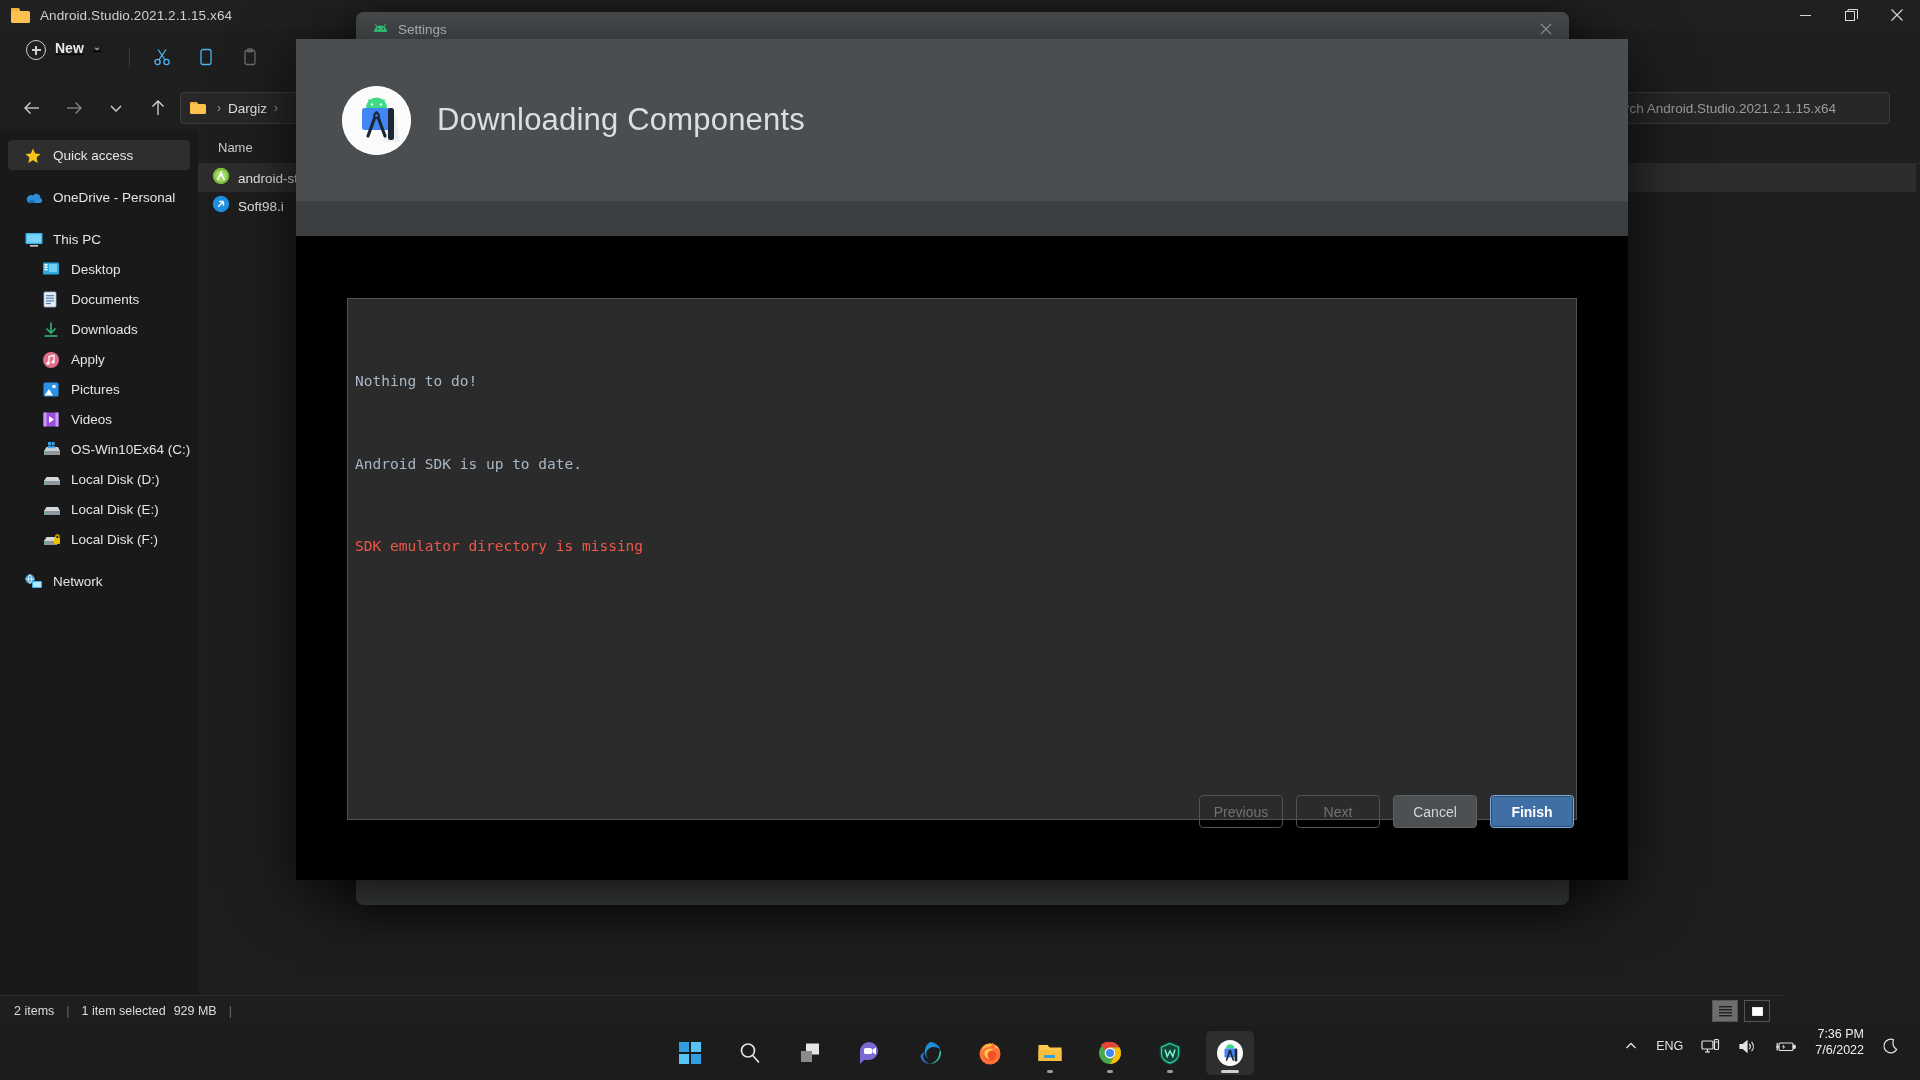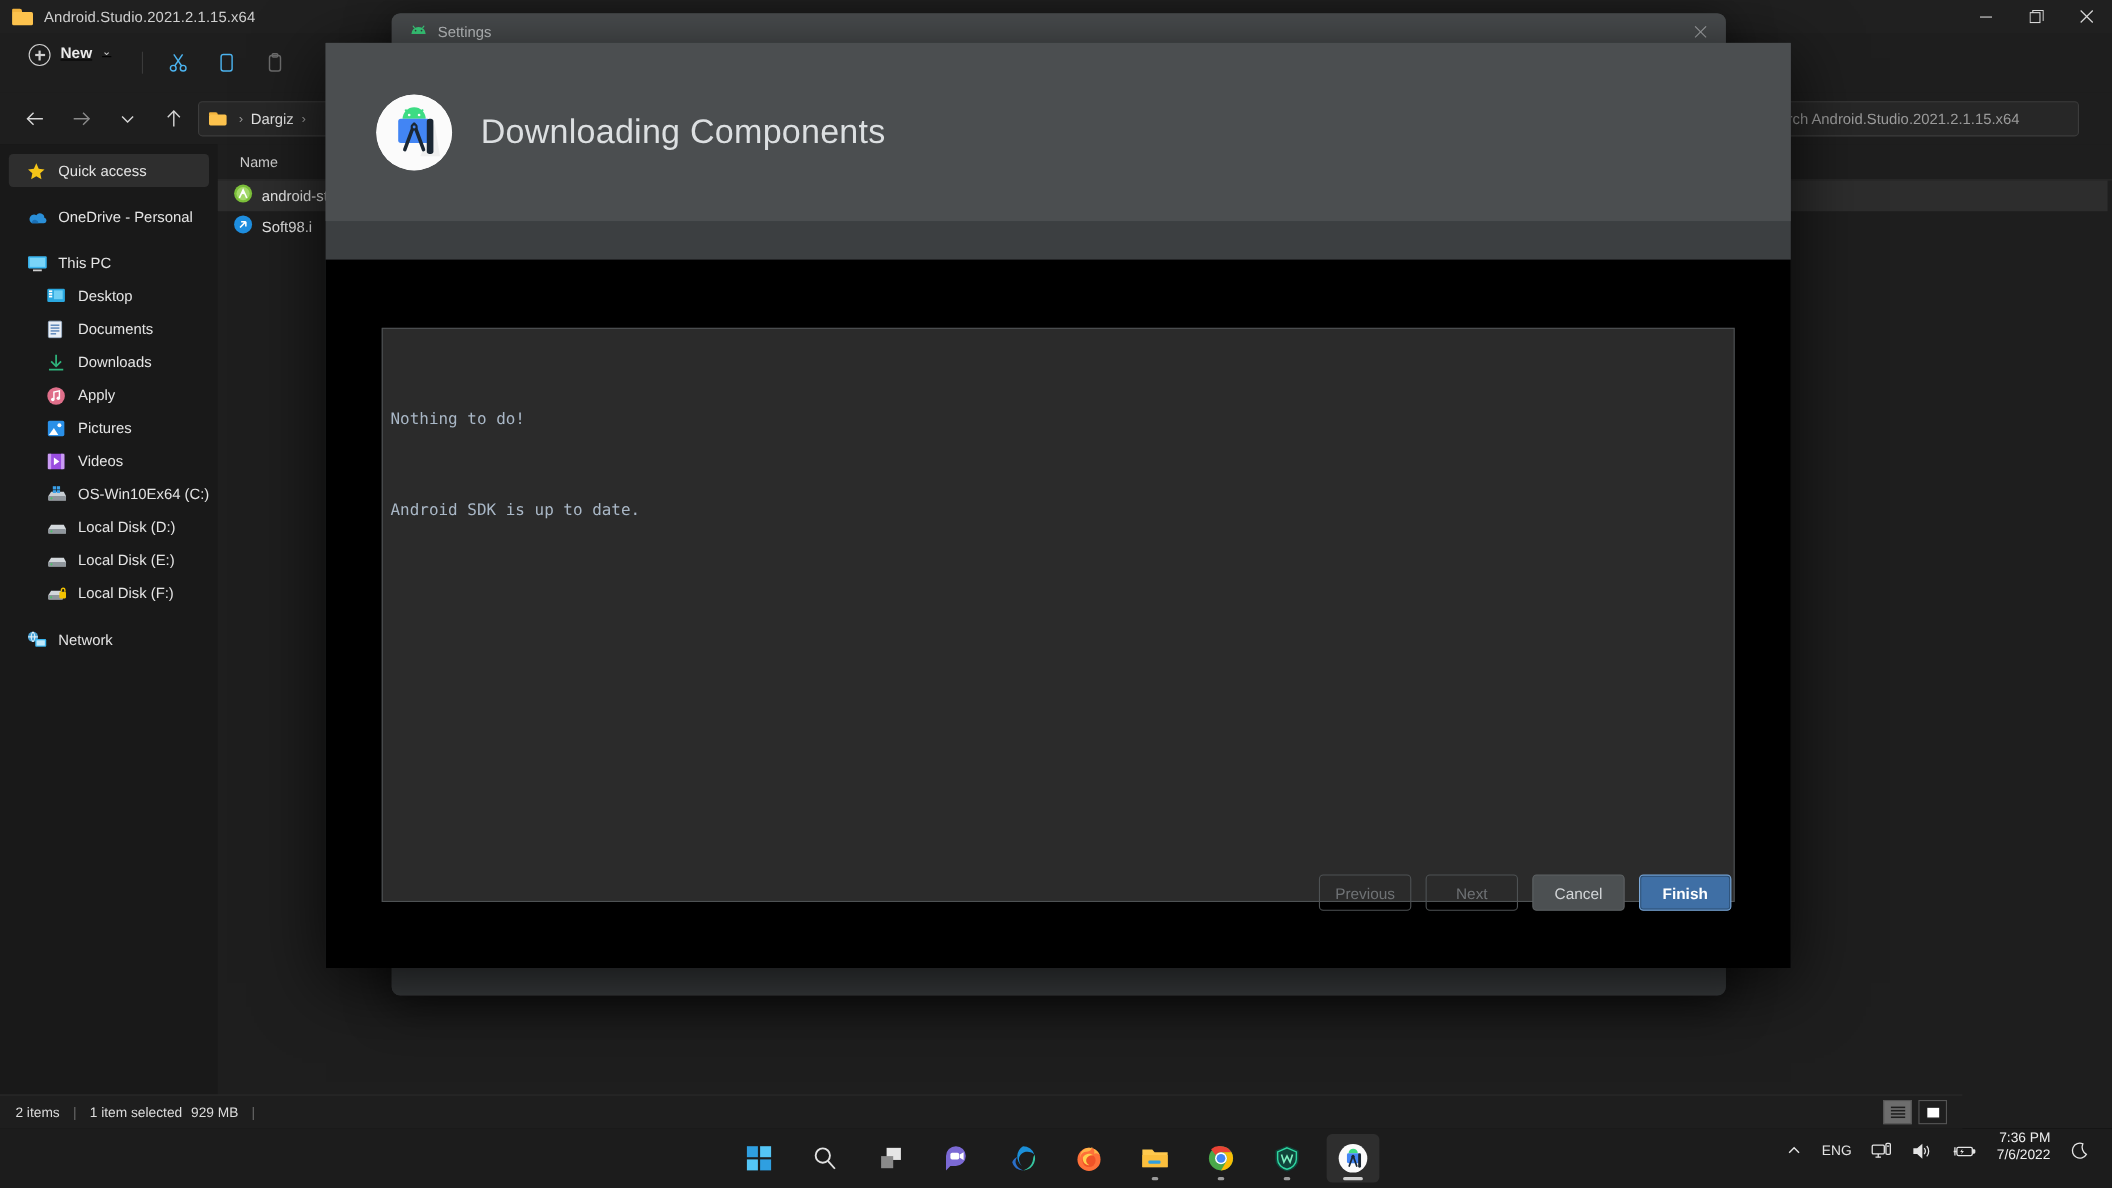--- a/index.html
+++ b/index.html
@@ -668,20 +668,21 @@
       </svg>
     </div>
     <div id="sdk-header-title">Downloading Components</div>
   </div>
 
   <div id="sdk-main">
     <div id="console">
       <div id="console-text">
         <div class="log-line">Nothing to do!</div>
         <div class="log-line">Android SDK is up to date.</div>
+        <div class="log-line error">SDK emulator directory is missing</div>
       </div>
     </div>
 
     <div id="sdk-footer">
       <div class="dbtn disabled">Previous</div>
       <div class="dbtn disabled">Next</div>
       <div class="dbtn normal">Cancel</div>
       <div class="dbtn default">Finish</div>
     </div>
   </div>

